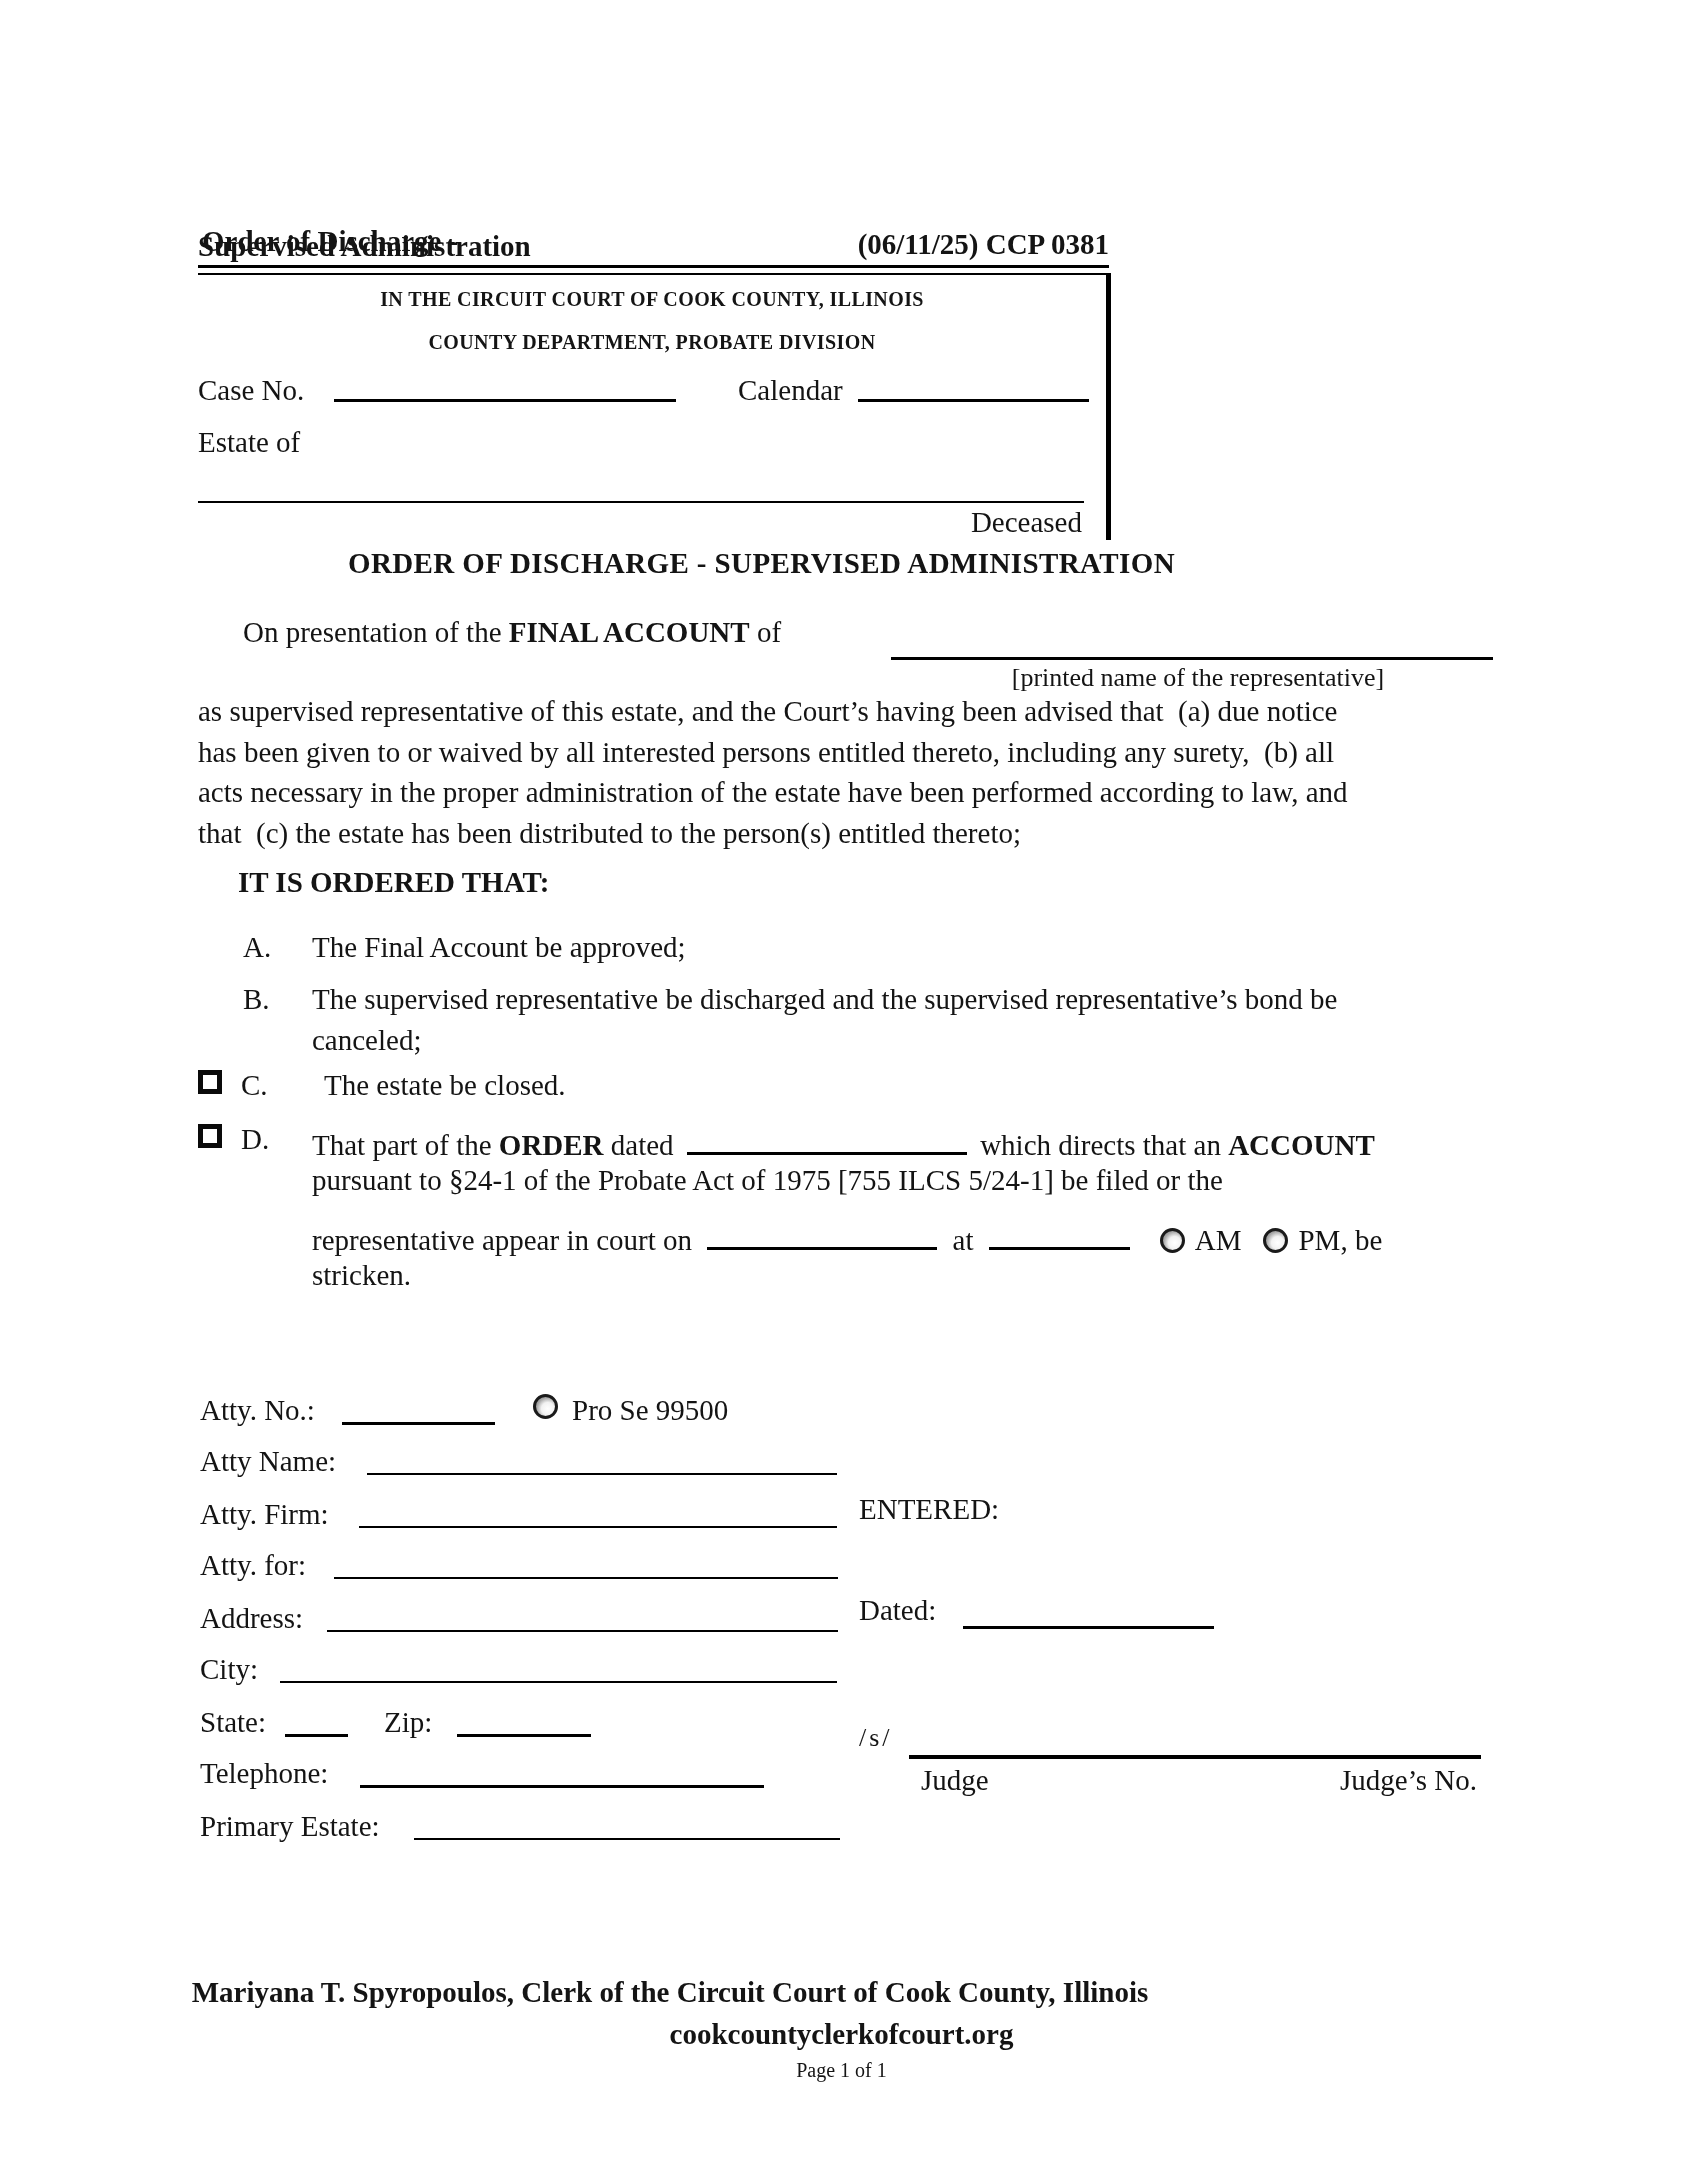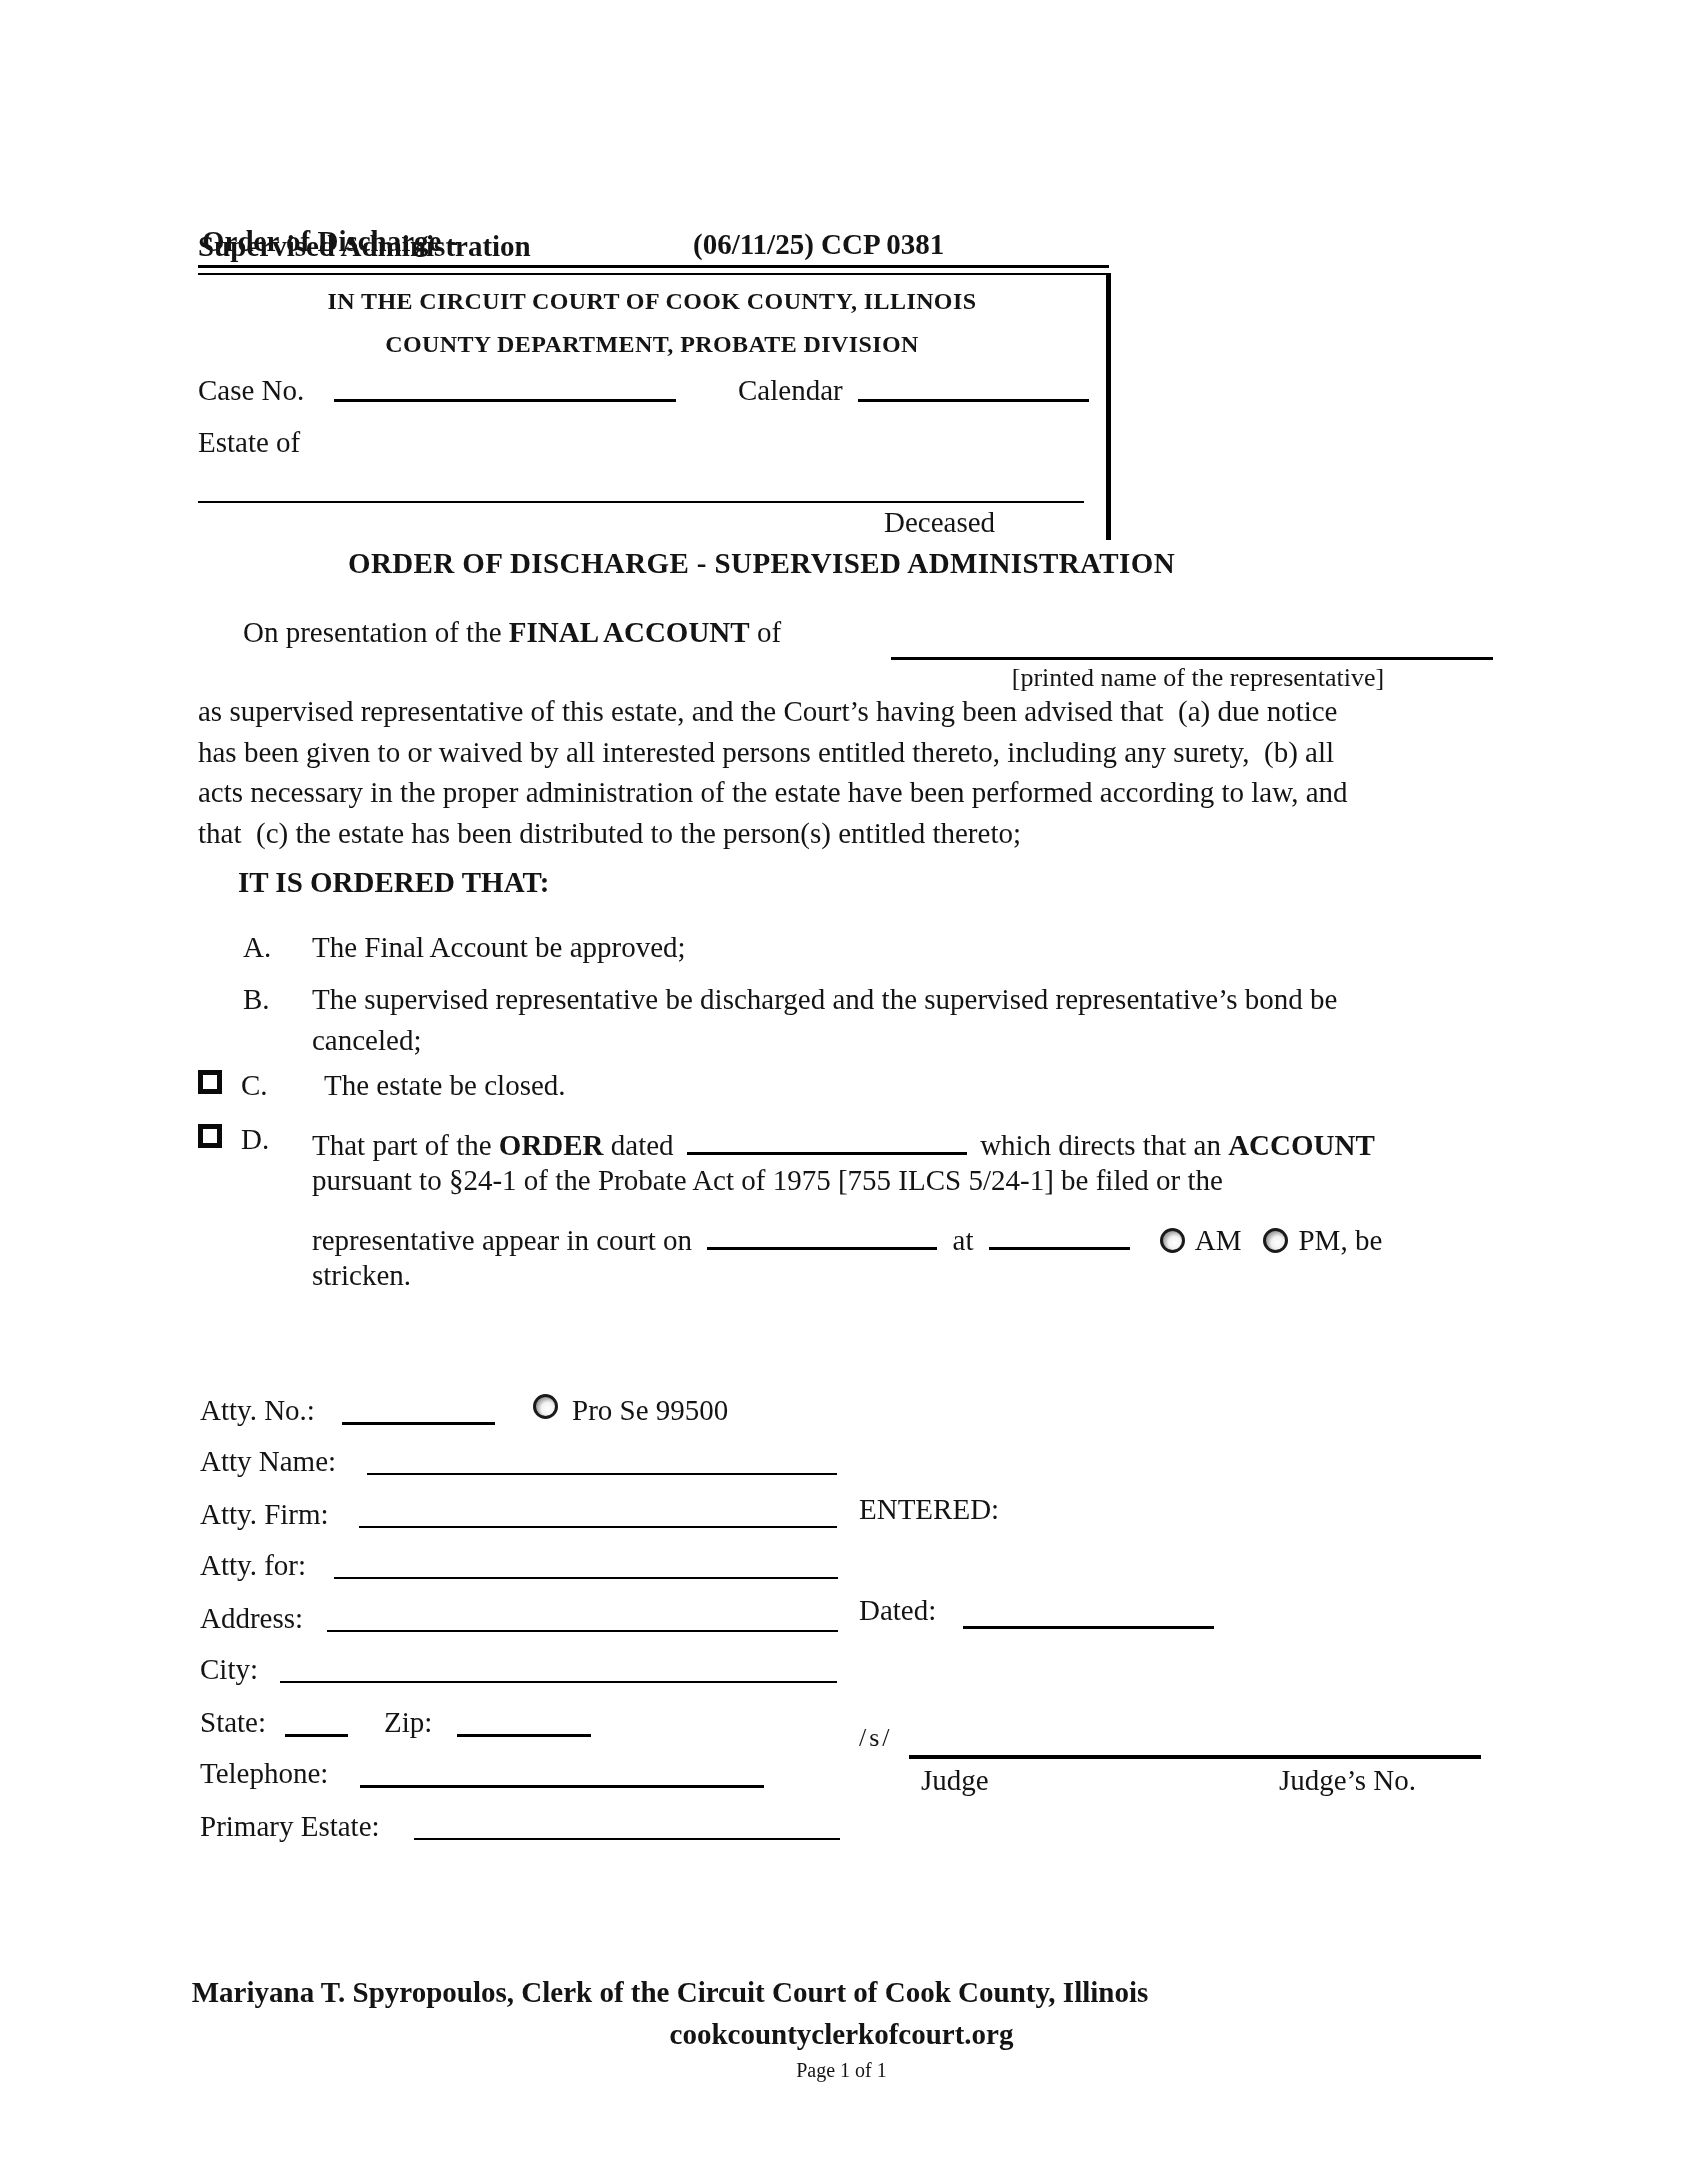--- a/index.html
+++ b/index.html
@@ -4,25 +4,25 @@
 <style>
   html,body{margin:0;padding:0;background:#e8e8e8;}
   .page{
     position:relative;width:1683px;height:2178px;background:#ffffff;
     font-family:"Liberation Serif", serif;color:#141414;overflow:hidden;
     margin:0 auto;
   }
   .abs{position:absolute;white-space:pre-wrap;}
   .b{font-weight:bold;}
   .t29{font-size:29px;line-height:1.15;}
-  .t28{font-size:24px;line-height:1.15;}
+  .t28{font-size:20px;line-height:1.15;}
   .t26{font-size:26px;line-height:1.15;}
   .t20{font-size:20px;line-height:1.15;}
   .center{text-align:center;}
-  .right{text-align:left;}
+  .right{text-align:right;}
   .rule{position:absolute;background:#000;}
   .blank{position:absolute;border-bottom:3px solid #000;height:30px;}
   .blank.thin{border-bottom-width:2px;}
   .iblank{display:inline-block;border-bottom:3px solid #000;height:1em;vertical-align:baseline;}
   .checkbox{
     position:absolute;width:24px;height:24px;box-sizing:border-box;
     border:5px solid #0a0a0a;background:#fff;
   }
   .radio{
     display:inline-block;width:25px;height:25px;border-radius:50%;

